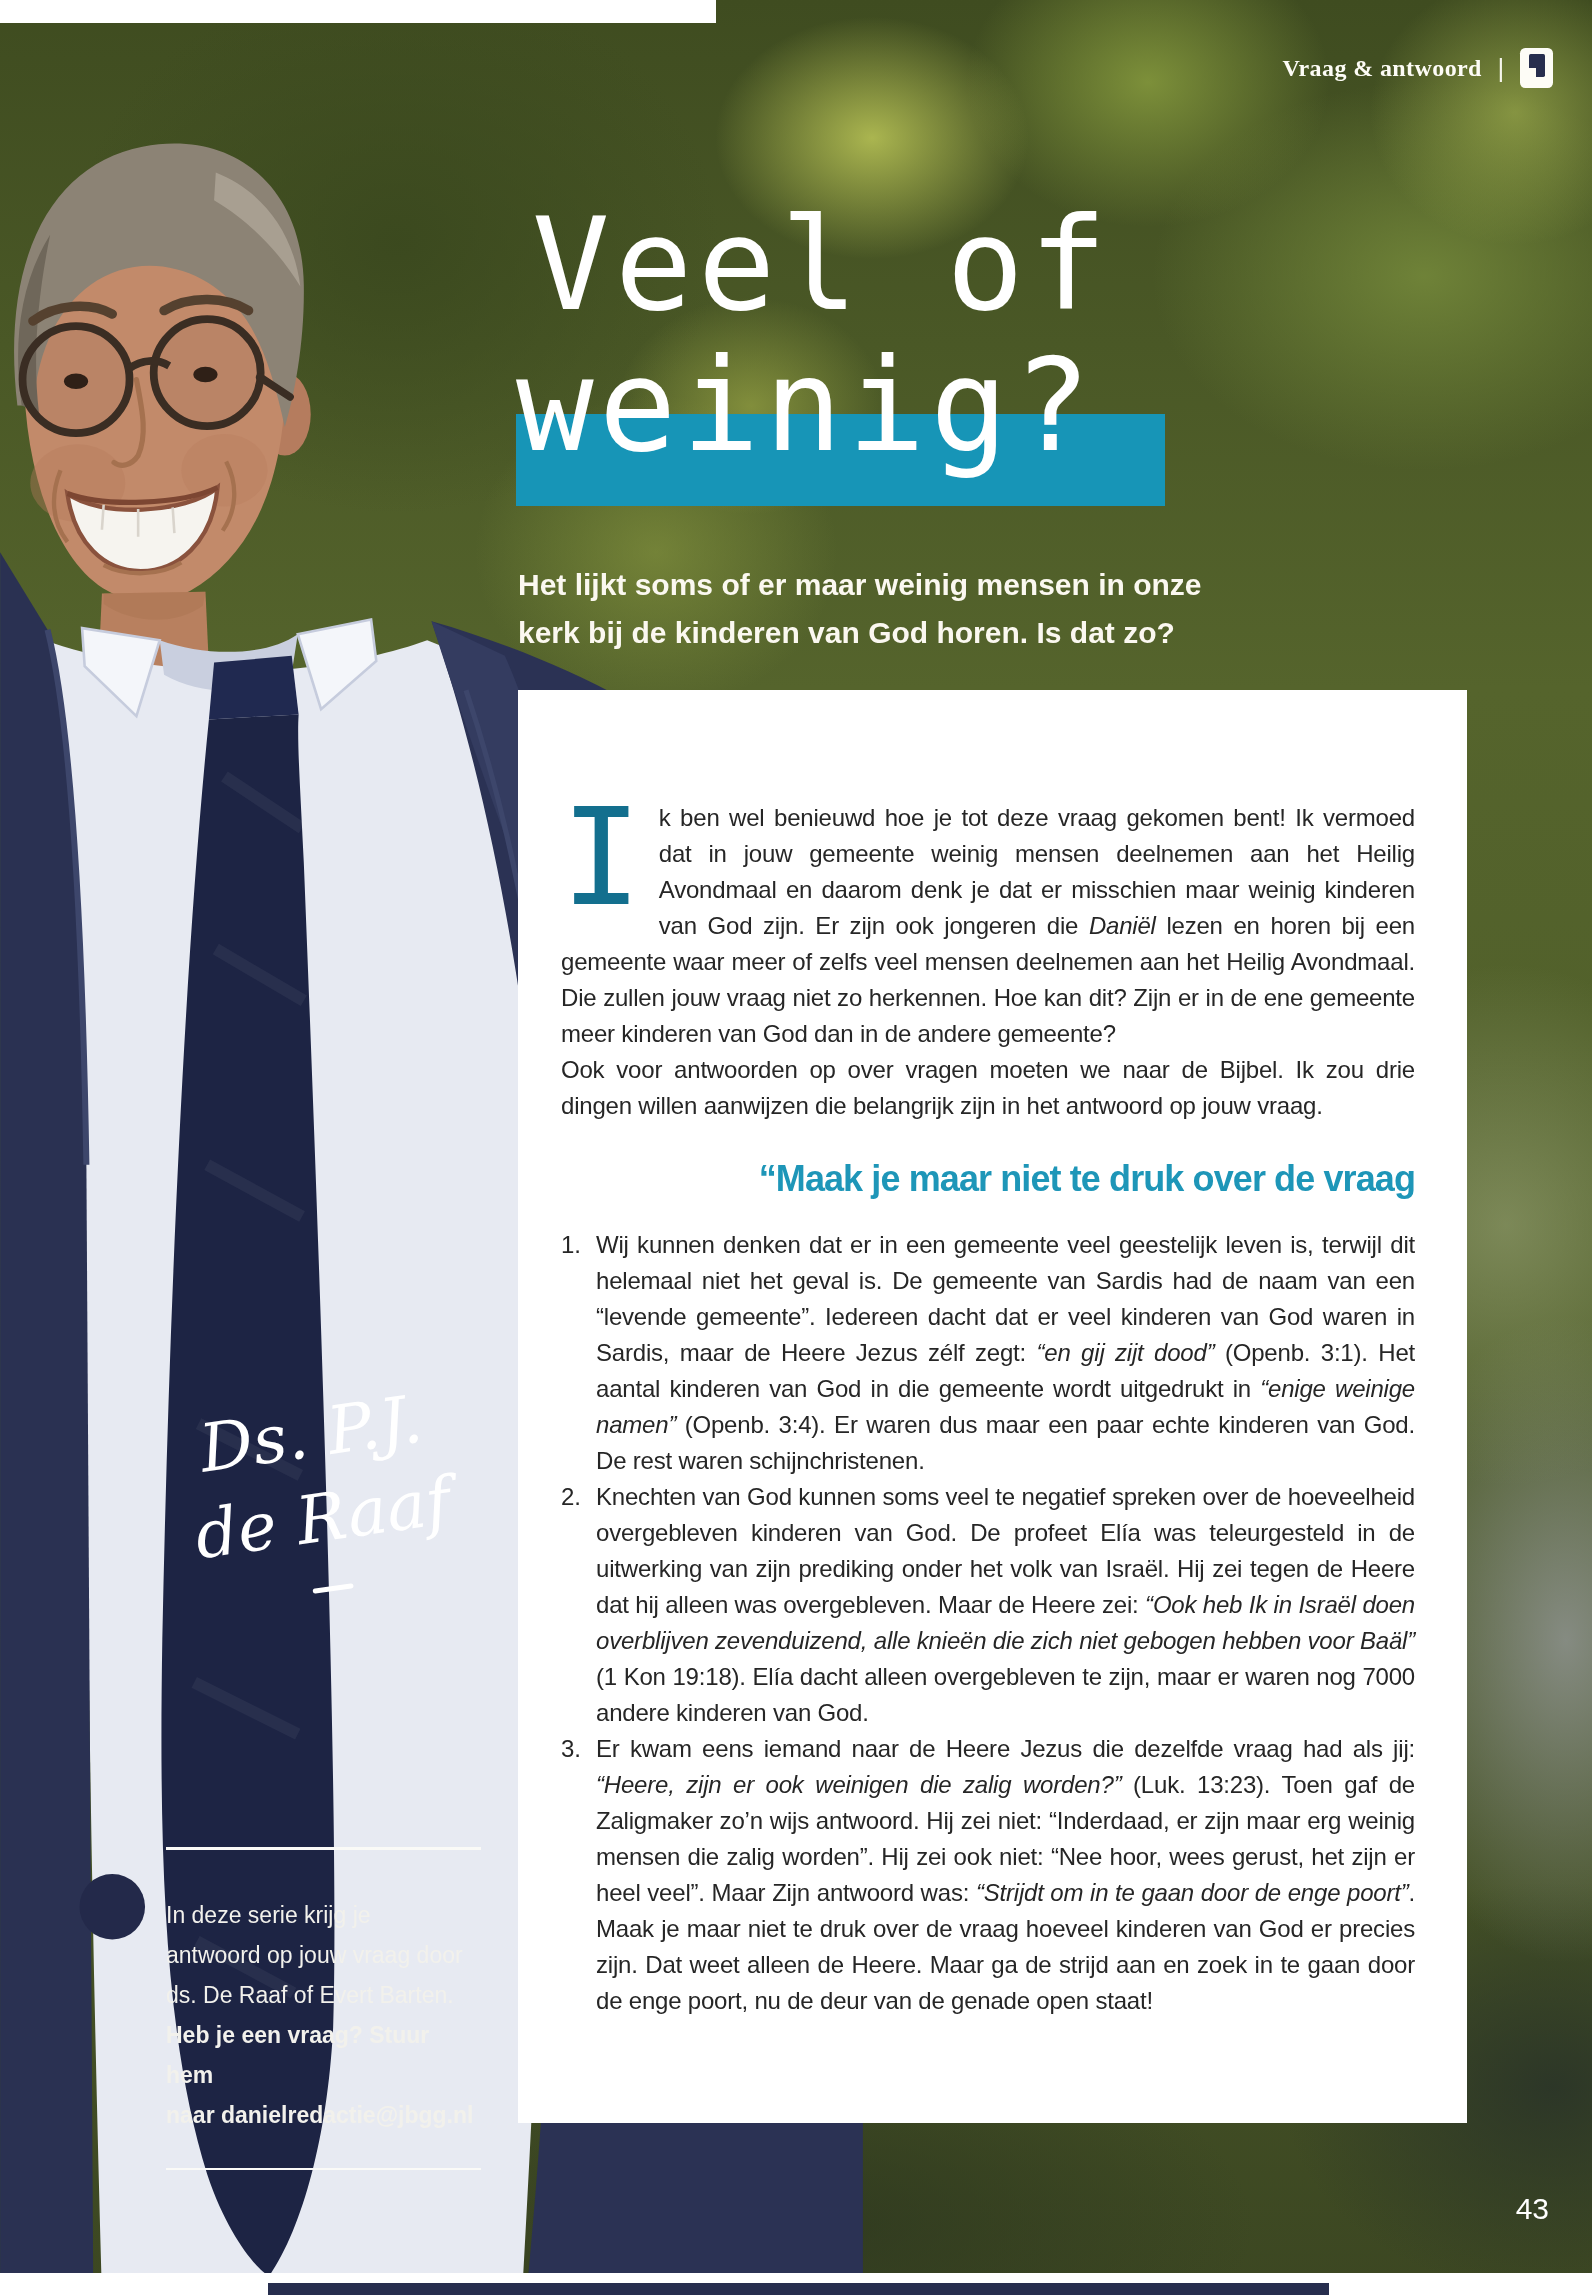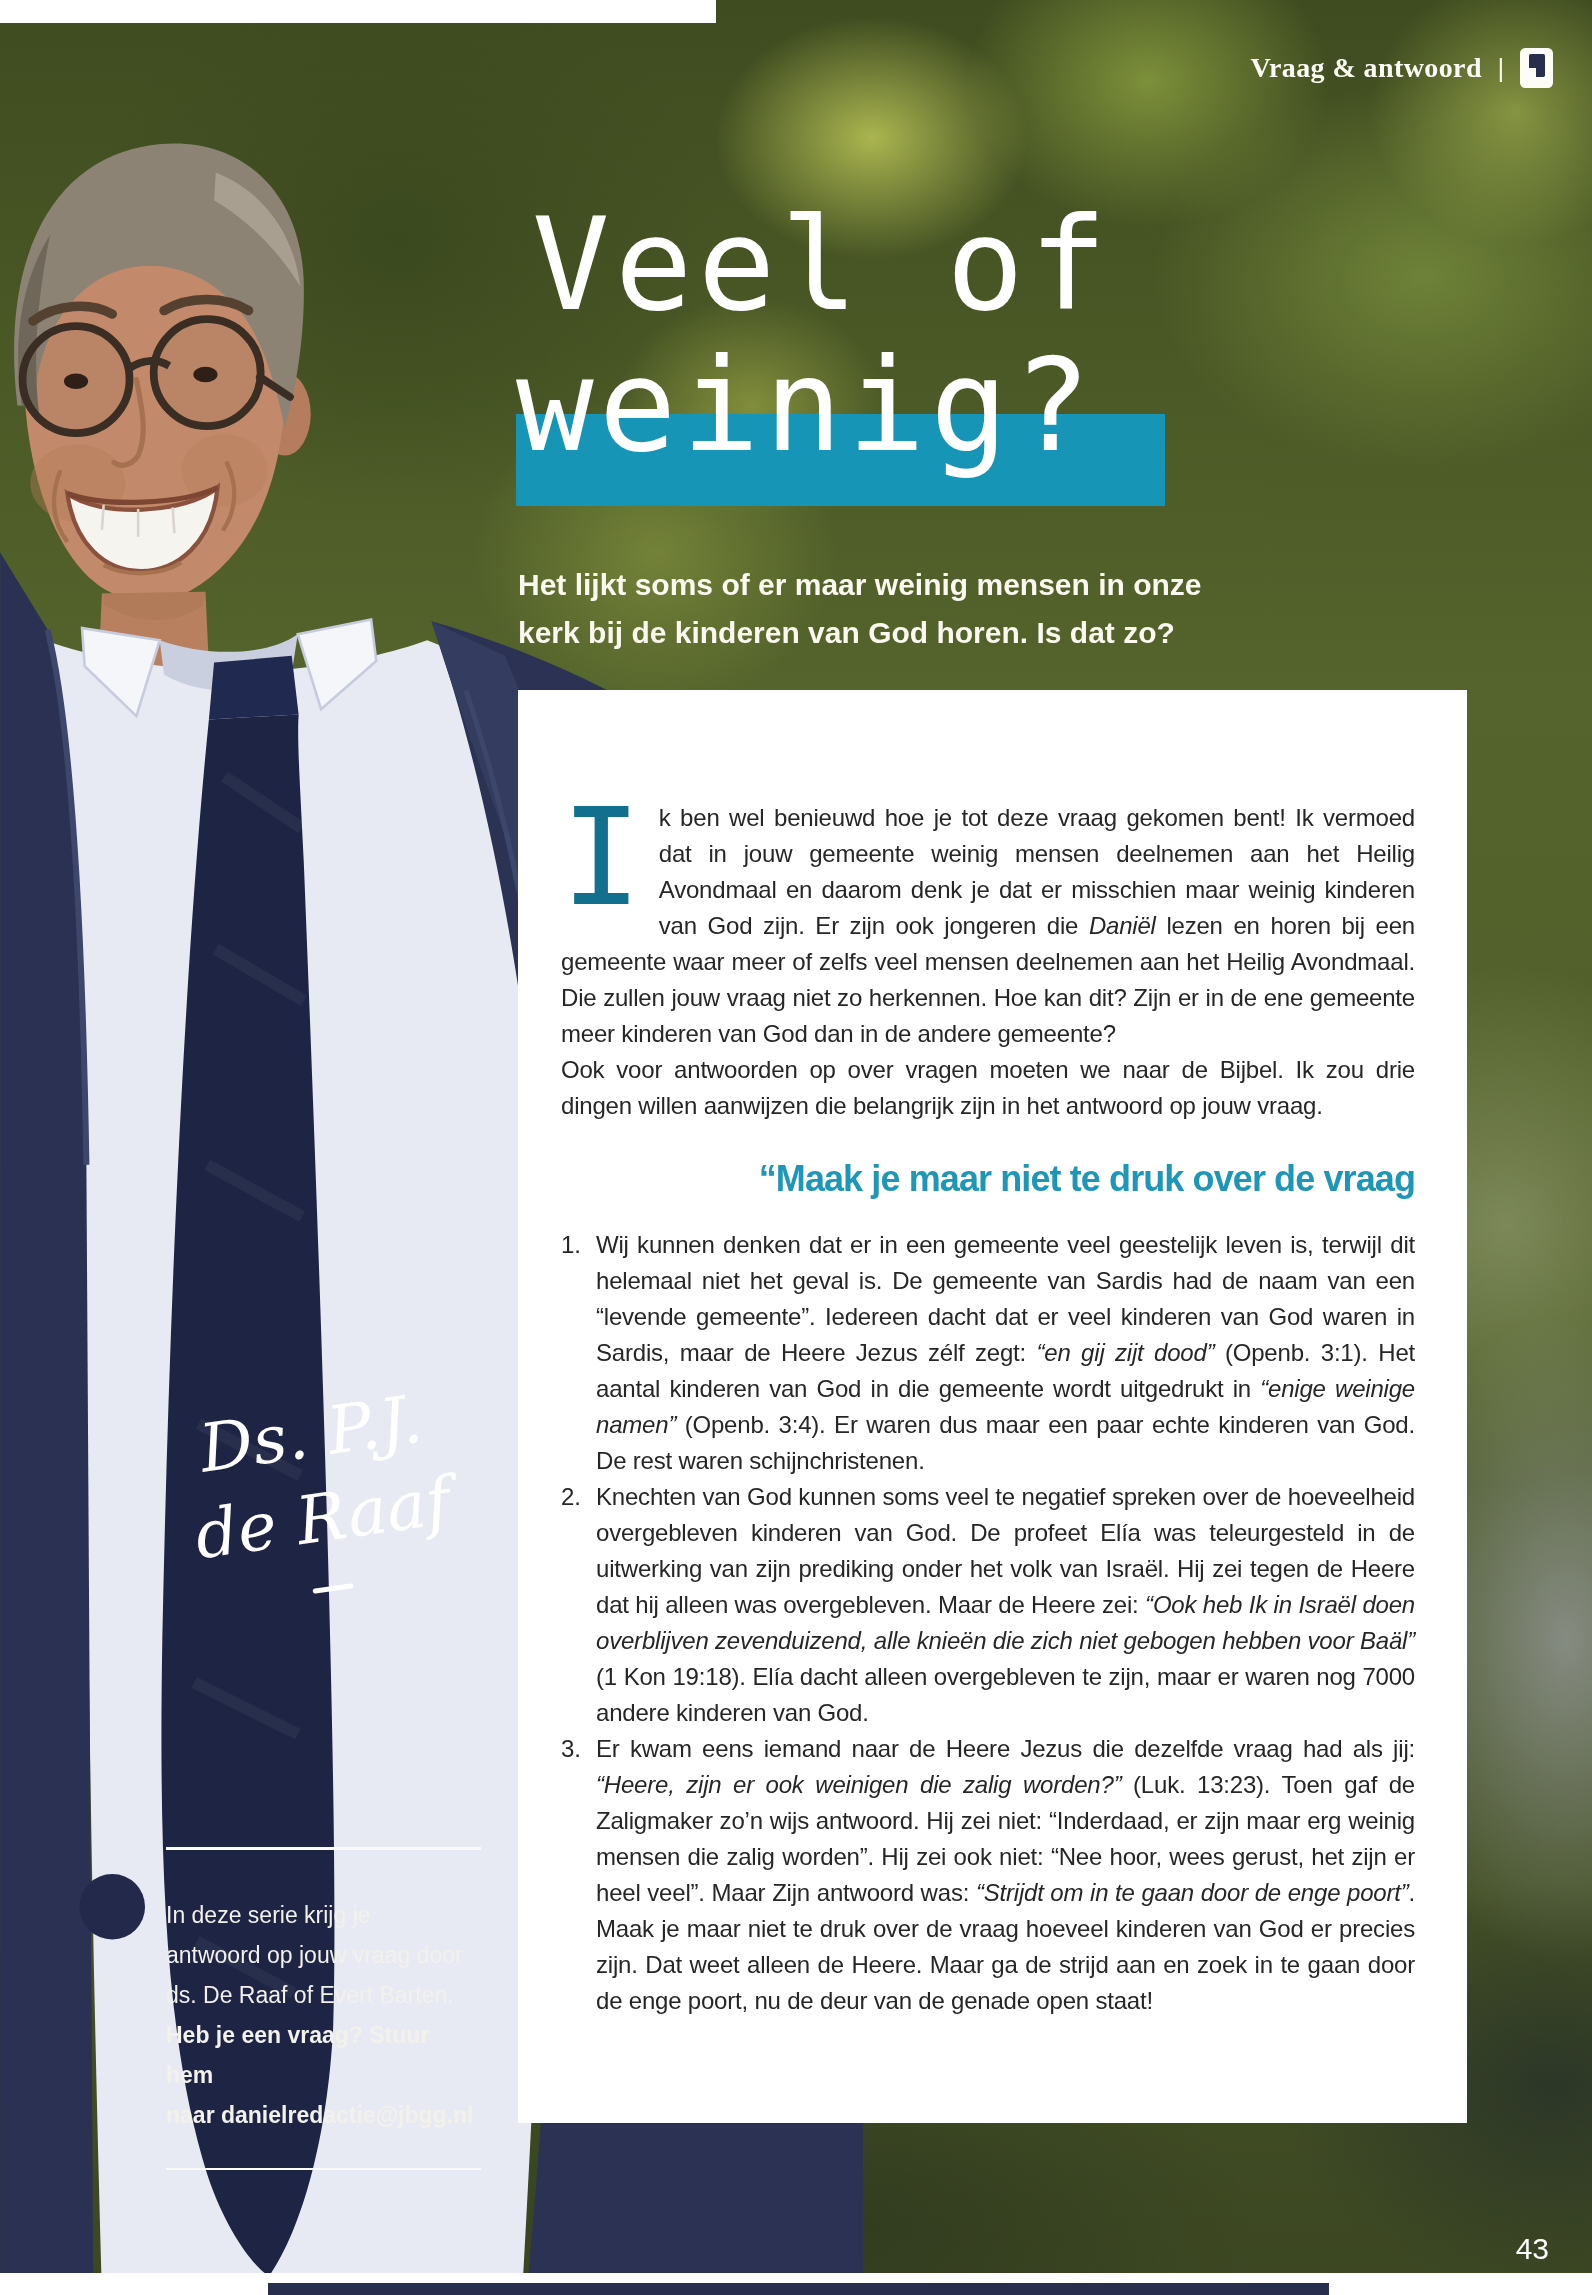--- a/index.html
+++ b/index.html
@@ -24,21 +24,21 @@
   }
   .man-svg{position:absolute;left:0;top:0;width:863px;height:2295px;}
 
   
   .top-strip{position:absolute;left:0;top:0;width:716px;height:23px;background:#ffffff;}
   .footer-strip{position:absolute;left:0;top:2273px;width:1592px;height:22.4px;background:#ffffff;}
   .footer-bar{position:absolute;left:268px;top:2283px;width:1061px;height:12px;background:#272e4e;}
 
   
   .page-header{position:absolute;top:48px;right:39px;display:flex;align-items:center;gap:14px;color:#fdfcf6;}
-  .header-label{font-family:"Liberation Serif",serif;font-weight:700;font-size:28px;letter-spacing:0.4px;}
+  .header-label{font-family:"Liberation Serif",serif;font-weight:700;font-size:24px;letter-spacing:0.4px;}
   .header-sep{font-size:26px;opacity:.95;padding:0 1.7px;}
   .logo{width:33px;height:40px;background:#fdfcf6;border-radius:5.2px;position:relative;}
   .logo-glyph{position:absolute;left:8.6px;top:6px;width:16.4px;height:23px;background:#272e4e;border-radius:1.7px;}
   .logo-glyph::after{content:"";position:absolute;left:0;bottom:0;width:7px;height:9.5px;background:#fdfcf6;}
 
   
   .title-bar{position:absolute;left:516px;top:414px;width:649px;height:92px;background:#1795b7;}
   .title-line{position:absolute;left:516px;font-family:"DejaVu Sans Mono",monospace;
               font-size:129px;line-height:1;letter-spacing:5.2px;color:#ffffff;white-space:nowrap;z-index:3;}
   .title-line1{top:200px;margin-left:16px;}
@@ -64,21 +64,21 @@
              font-family:"DejaVu Serif",serif;font-style:italic;font-size:66px;line-height:85px;
              transform:rotate(-8deg);z-index:2;}
   .sig-dash{width:41px;height:5.2px;background:#ffffff;border-radius:2.6px;margin:26px auto 0;}
 
   
   .info-box{position:absolute;left:166px;top:1847px;width:315px;color:#f2f1ec;z-index:2;}
   .info-rule{height:2.6px;background:#fafaf7;}
   .info-lines{padding:45px 0 33px;font-size:23px;line-height:40px;}
   .info-line.bold{font-weight:700;}
 
-  .page-num{position:absolute;right:43px;top:2192px;font-size:30px;color:#ffffff;z-index:2;margin-top:40px;}
+  .page-num{position:absolute;right:43px;top:2192px;font-size:30px;color:#ffffff;z-index:2;}
 </style>
 </head>
 <body>
 
 <div class="page">
 
   <div class="photo-bg"></div>
 
   <svg class="man-svg" viewBox="0 0 1000 2660" aria-hidden="true">
 

